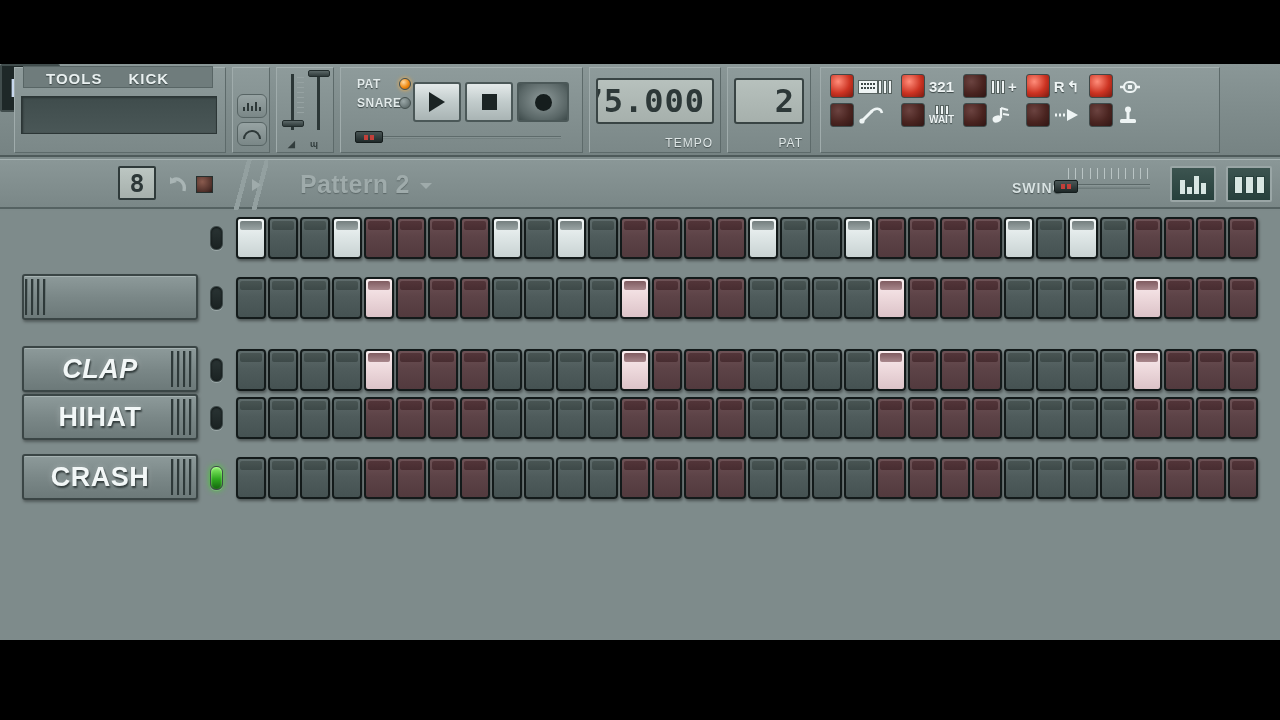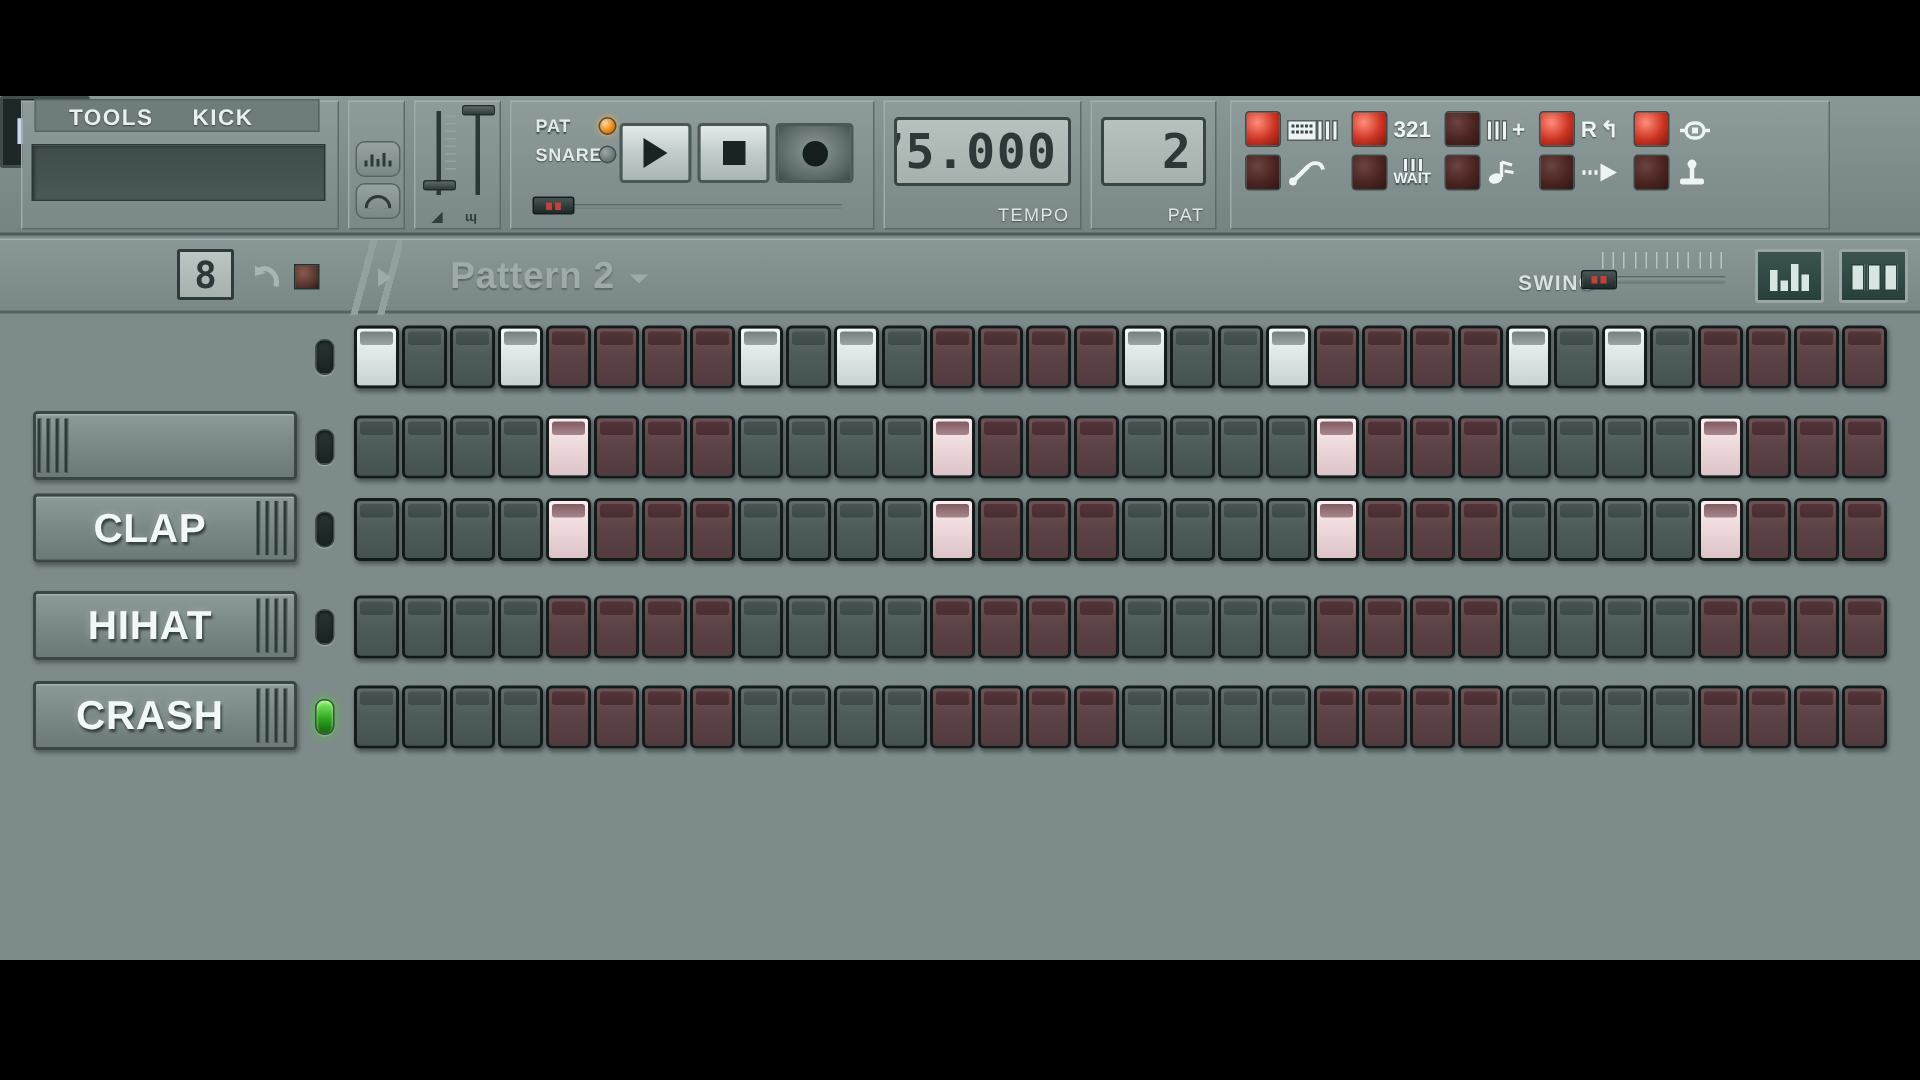--- a/index.html
+++ b/index.html
@@ -732,21 +732,21 @@
             <div class="step grey"></div>
             <div class="step grey"></div>
             <div class="step grey"></div>
             <div class="step grey"></div>
             <div class="step on-red"></div>
             <div class="step red"></div>
             <div class="step red"></div>
             <div class="step red"></div>
           </div>
         </div>
-        <div class="chan-row" style="top: 115px;">
+        <div class="chan-row" style="top: 132px; font-style: italic;">
           <div class="chan-btn">
             <span class="chan-name">CLAP</span>
             <span class="chan-grille">
               <i></i>
               <i></i>
               <i></i>
               <i></i>
             </span>
           </div>
           <div class="chan-led"></div>

